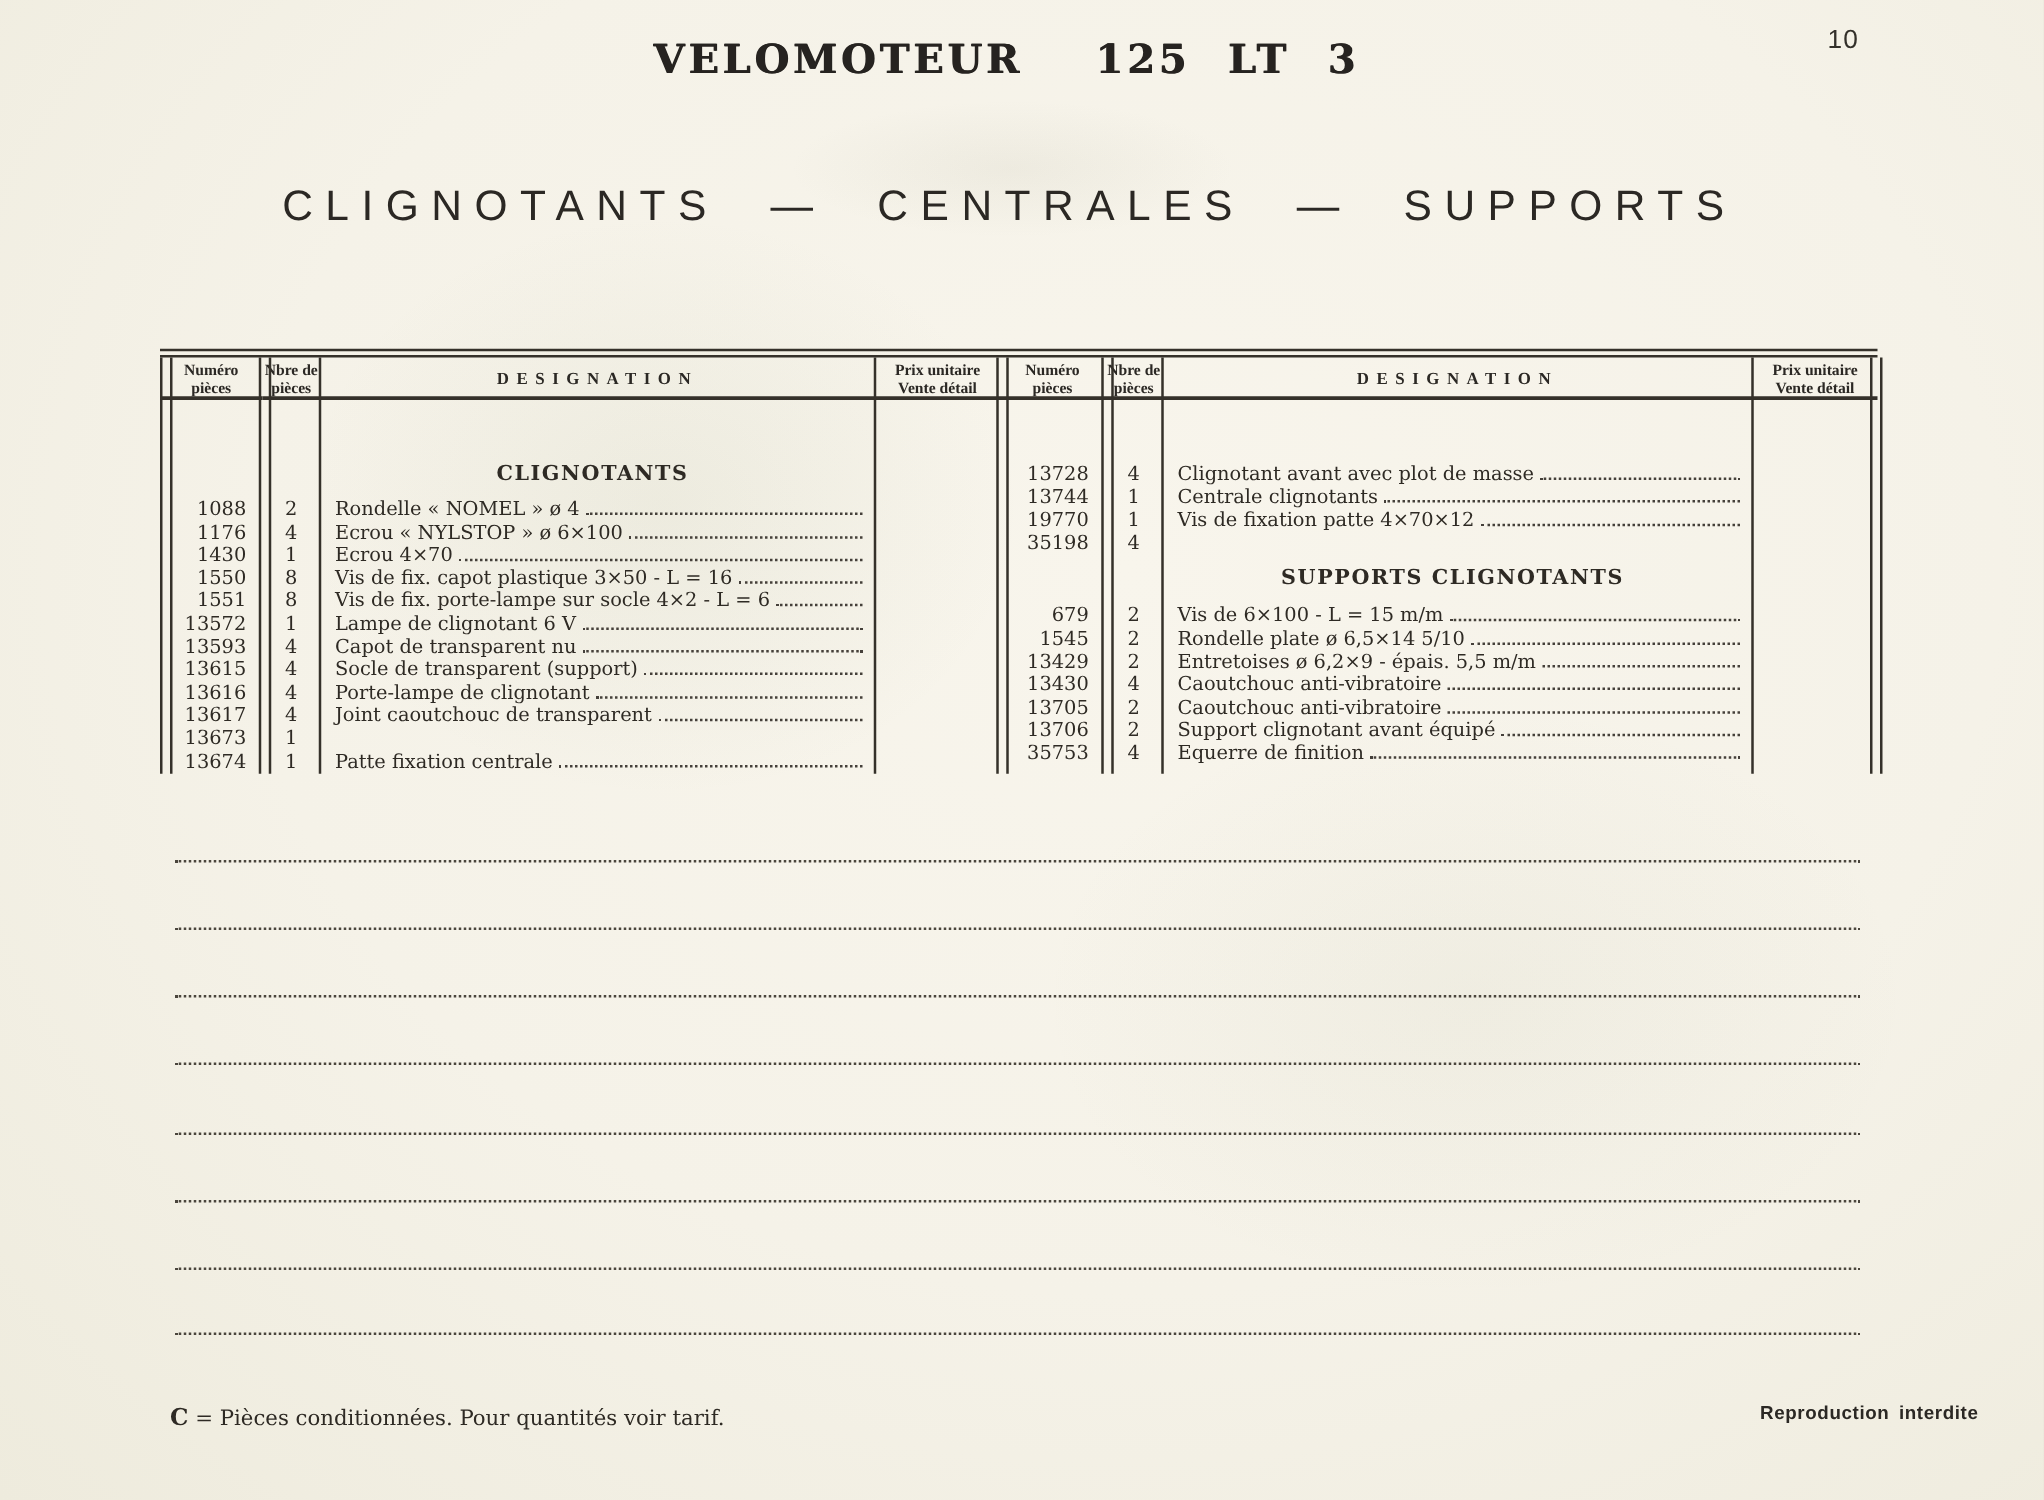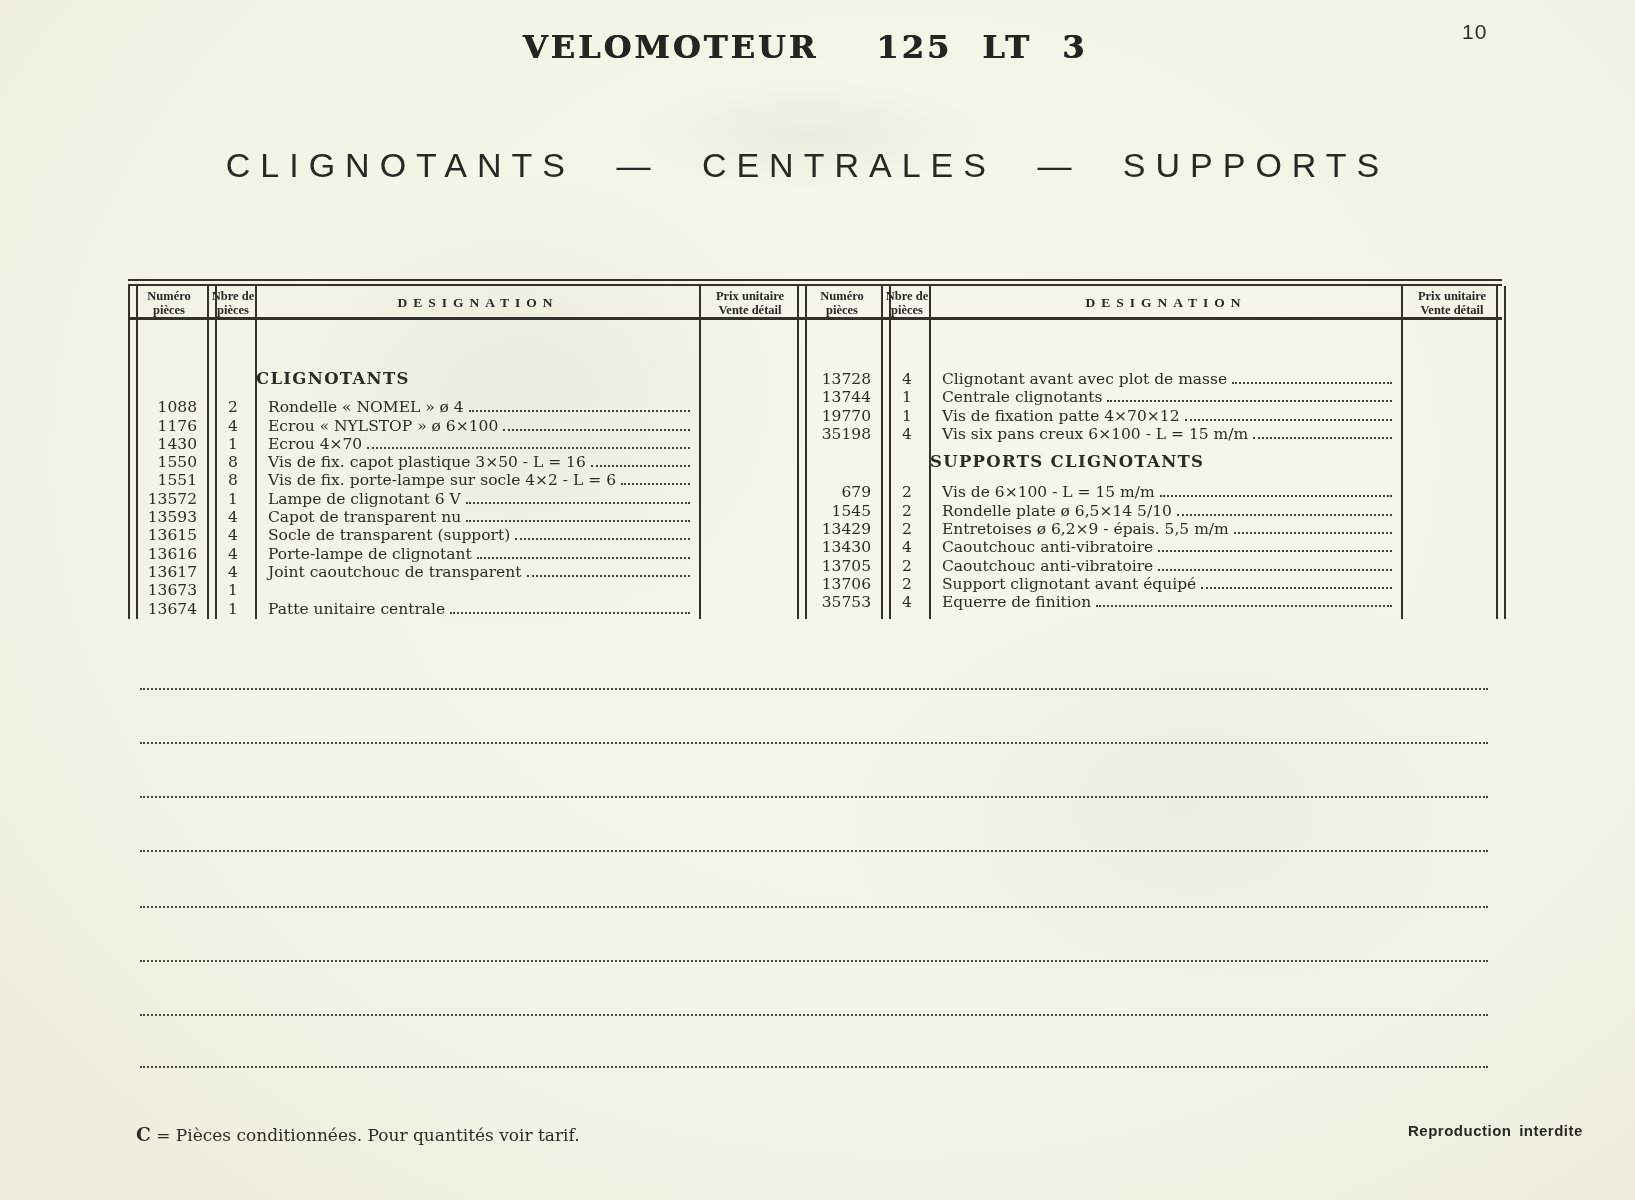--- a/index.html
+++ b/index.html
@@ -66,21 +66,21 @@
   .half.left  .prow{grid-template-columns:82px 46px 444px 100px;}
   .half.right .prow{grid-template-columns:84px 46px 472px 100px;}
   .half .prow:first-child{margin-top:50px;}
   .cell{overflow:hidden;}
   .cell.num{text-align:right;padding-right:13px;}
   .cell.qty{text-align:center;}
   .cell.des{display:flex;align-items:baseline;padding-left:12px;padding-right:8px;}
   .destext{white-space:nowrap;}
   .leader{flex:1 1 auto;min-width:8px;border-bottom:2px dotted #45403a;margin:0 2px 3px 5px;}
 
-  .row-section .des{justify-content:flex-start;padding-left:0;}
+  .row-section .des{justify-content:center;padding-left:0;}
   .row-section .destext{font-weight:bold;font-size:16.5px;letter-spacing:1.3px;}
   .half.left  .row-section{margin-bottom:10px;}
   .half.right .row-section{margin-top:10px;margin-bottom:12px;}
 
   
   .note-line{position:absolute;left:140px;width:1348px;height:0;border-top:2px dotted #4a453c;}
 
   .footer-note{position:absolute;left:136px;top:1124px;font-size:17px;color:#2e2a24;}
   .footer-note .sym{font-weight:bold;font-size:18.5px;}
   .footer-right{
@@ -243,21 +243,21 @@
             </div>
             <div class="prow row-item">
               <div class="cell num">13673</div>
               <div class="cell qty">1</div>
               <div class="cell price"></div>
             </div>
             <div class="prow row-item">
               <div class="cell num">13674</div>
               <div class="cell qty">1</div>
               <div class="cell des">
-                <span class="destext">Patte unitaire centrale</span>
+                <span class="destext">Patte fixation centrale</span>
                 <span class="leader"></span>
               </div>
               <div class="cell price"></div>
             </div>
         </div>
         <div class="half right">
           <div class="prow row-item">
               <div class="cell num">13728</div>
               <div class="cell qty">4</div>
               <div class="cell des">
@@ -280,24 +280,20 @@
               <div class="cell qty">1</div>
               <div class="cell des">
                 <span class="destext">Vis de fixation patte 4×70×12</span>
                 <span class="leader"></span>
               </div>
               <div class="cell price"></div>
             </div>
             <div class="prow row-item">
               <div class="cell num">35198</div>
               <div class="cell qty">4</div>
-              <div class="cell des">
-                <span class="destext">Vis six pans creux 6×100 - L = 15 m/m</span>
-                <span class="leader"></span>
-              </div>
               <div class="cell price"></div>
             </div>
             <div class="prow row-section">
               <div class="cell num"></div>
               <div class="cell qty"></div>
               <div class="cell des">
                 <span class="destext">SUPPORTS CLIGNOTANTS</span>
 
               </div>
               <div class="cell price"></div>

